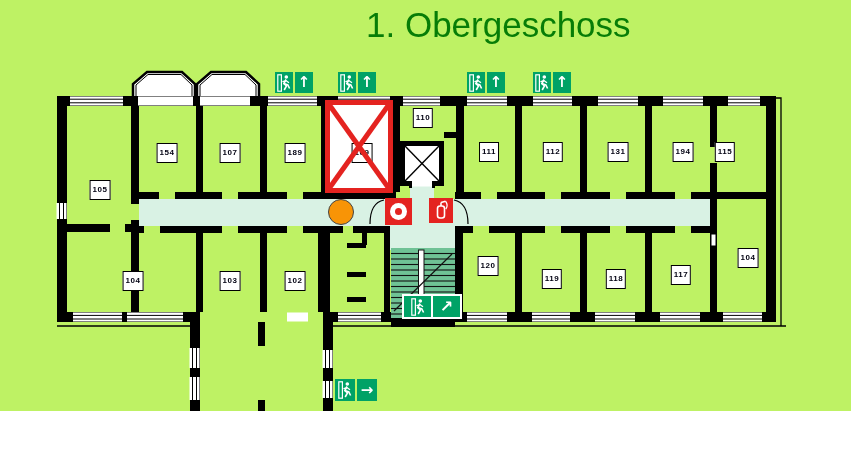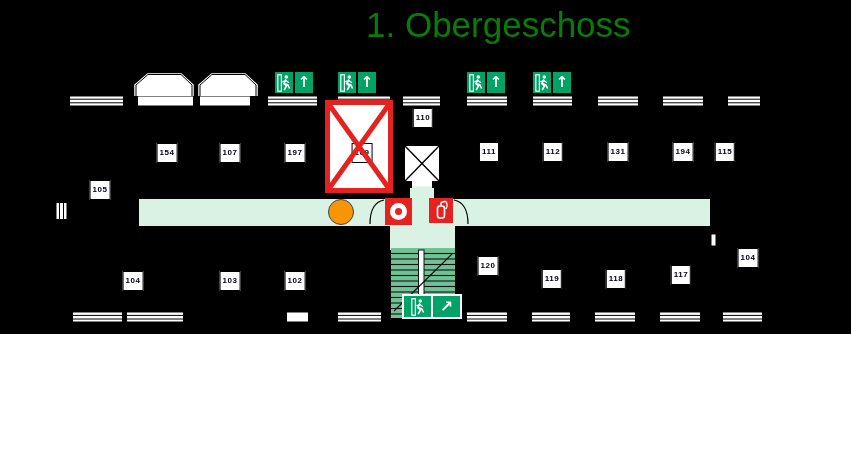--- a/index.html
+++ b/index.html
@@ -1,16 +1,16 @@
 <!DOCTYPE html>
 <html><head>
 <meta charset="utf-8">
 <style>
   html,body{margin:0;padding:0;background:#fff;}
-  .stage{position:relative;width:851px;height:334px;background:#000000;overflow:hidden;
+  .stage{position:relative;width:851px;height:411px;background:#bef264;overflow:hidden;
          font-family:"Liberation Sans",sans-serif;}
   .title{position:absolute;left:366px;top:5px;font-size:35px;font-weight:400;
          color:#077d07;white-space:nowrap;}
   .plan-svg{position:absolute;left:0;top:0;}
   .rlabel{position:absolute;transform:translate(-50%,-50%);background:#fff;
           border:1px solid #000;font-size:8px;font-weight:bold;line-height:10px;
           padding:4px 2px;color:#001;letter-spacing:.5px;white-space:nowrap;z-index:4;}
   .esign{position:absolute;display:flex;gap:2px;z-index:6;}
   .esign .cell{width:18px;height:21px;background:#00a266;display:flex;
                align-items:center;justify-content:center;overflow:hidden;}
@@ -209,21 +209,21 @@
       <path d="M776,98 L781,98 L781,326"></path>
       <path d="M57,326 H190 M333,326 H786"></path>
     </g>
   </svg>
 
   <div class="xbox"></div>
 
   <div class="rlabel" style="left:100px;top:190px">105</div>
   <div class="rlabel" style="left:167px;top:153px">154</div>
   <div class="rlabel" style="left:230px;top:153px">107</div>
-  <div class="rlabel" style="left:295px;top:153px">197</div>
+  <div class="rlabel" style="left:295px;top:153px">189</div>
   <div class="rlabel" style="left:362px;top:153px">109</div>
   <div class="rlabel" style="left:423px;top:118px">110</div>
   <div class="rlabel" style="left:489px;top:152px">111</div>
   <div class="rlabel" style="left:553px;top:152px">112</div>
   <div class="rlabel" style="left:618px;top:152px">131</div>
   <div class="rlabel" style="left:683px;top:152px">194</div>
   <div class="rlabel" style="left:725px;top:152px">115</div>
   <div class="rlabel" style="left:748px;top:258px">104</div>
   <div class="rlabel" style="left:681px;top:275px">117</div>
   <div class="rlabel" style="left:616px;top:279px">118</div>

